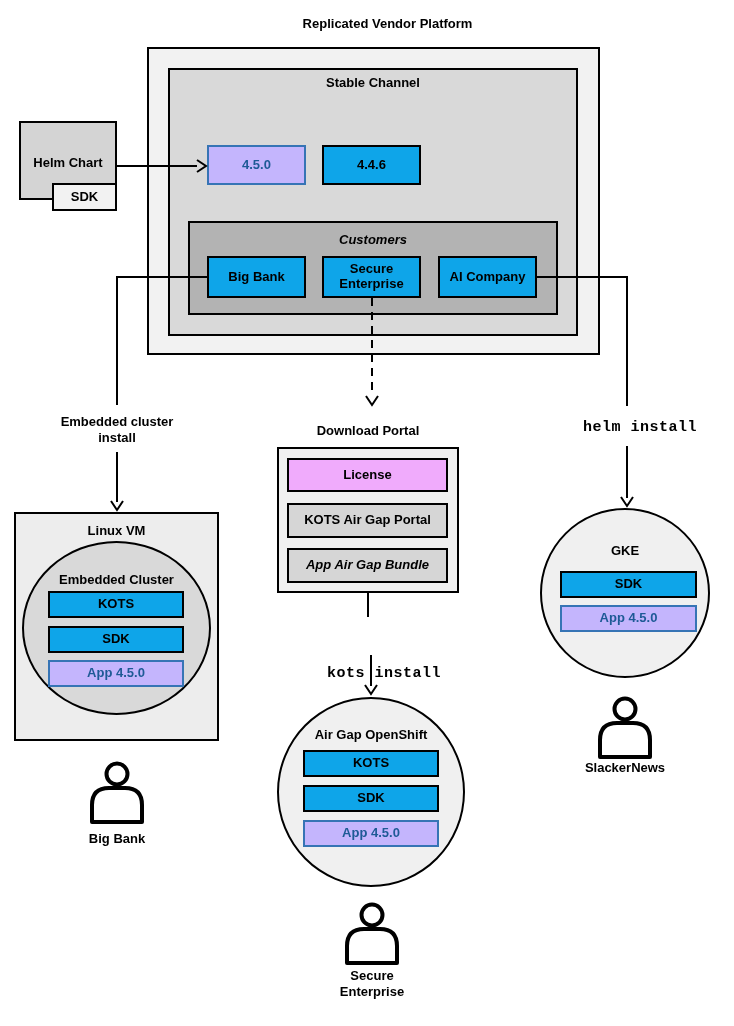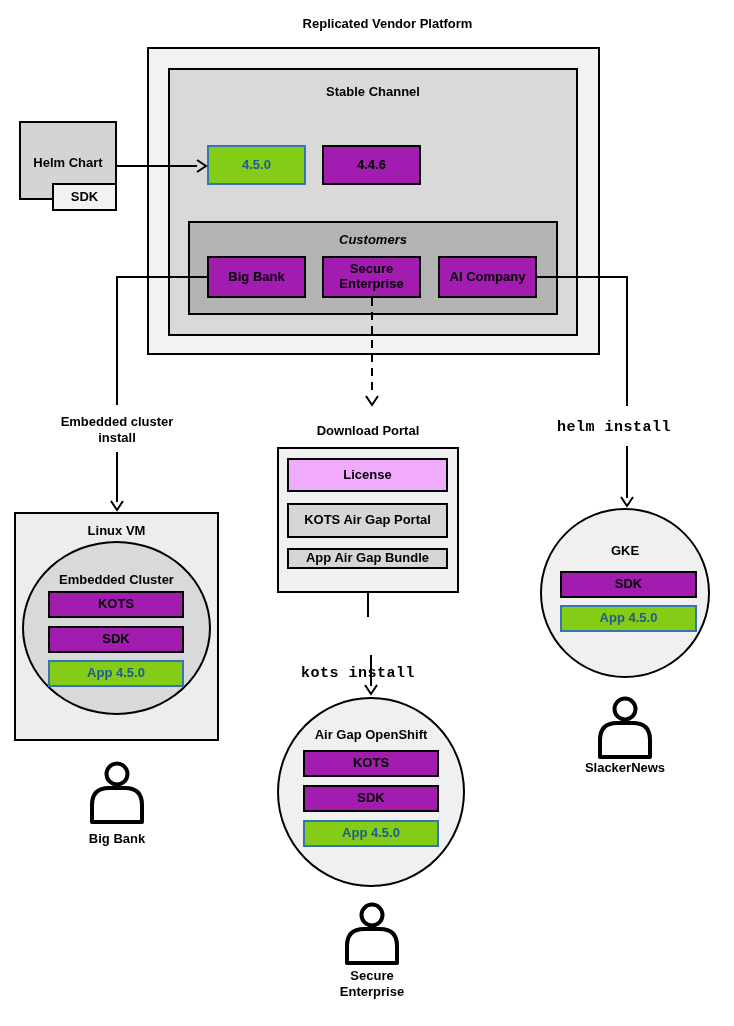--- a/index.html
+++ b/index.html
@@ -7,31 +7,31 @@
     position:relative; width:734px; height:1026px; background:#ffffff;
     font-family:"Liberation Sans", sans-serif; overflow:hidden; color:#000;
   }
   .abs { position:absolute; box-sizing:border-box; }
   .box { border:2px solid #000; }
   .box-label {
     position:absolute; left:0; right:0; text-align:center;
     font-weight:bold; font-size:13px; line-height:1.2; color:#000;
   }
   .node {
-    position:absolute; box-sizing:border-box; background:#a21caf; border:2px solid #000;
+    position:absolute; box-sizing:border-box; background:#0ea5e9; border:2px solid #000;
     display:flex; align-items:center; justify-content:center; text-align:center;
     font-weight:bold; font-size:13px; line-height:1.15; padding:1px 2px;
   }
-  .node.blue { background:#84cc16; border-color:#3674b5; color:#1e5a96; }
+  .node.blue { background:#c4b5fd; border-color:#3674b5; color:#1e5a96; }
   .circle { border-radius:50%; }
   .float-label {
     position:absolute; text-align:center; font-weight:bold; font-size:13px; line-height:1.25;
   }
   .mono-label {
-    position:absolute; text-align:left; font-weight:bold; font-size:15px;
+    position:absolute; text-align:right; font-weight:bold; font-size:15px;
     font-family:"Liberation Mono", monospace; letter-spacing:0.5px; white-space:nowrap;
   }
   .title {
     position:absolute; text-align:center; font-weight:bold; font-size:13px;
   }
   svg.overlay { position:absolute; left:0; top:0; z-index:5; pointer-events:none; }
   .fill-outer   { background:#f2f2f2; }
   .fill-channel { background:#d9d9d9; }
   .fill-section { background:#b3b3b3; }
   .fill-helm    { background:#d4d4d4; }
@@ -44,21 +44,21 @@
 </head>
 <body>
 
 <div class="canvas">
 
   <div class="title" style="left:161px; top:16px; width:453px;">Replicated Vendor Platform</div>
 
   <div class="abs box fill-outer" style="left:147px; top:47px; width:453px; height:308px;"></div>
 
   <div class="abs box fill-channel" style="left:168px; top:68px; width:410px; height:268px;">
-    <div class="box-label" style="top:14px;">Stable Channel</div>
+    <div class="box-label" style="top:5px;">Stable Channel</div>
   </div>
 
   <div class="node blue" style="left:207px; top:145px; width:99px; height:40px;">4.5.0</div>
   <div class="node" style="left:322px; top:145px; width:99px; height:40px;">4.4.6</div>
 
   <div class="abs box fill-section" style="left:188px; top:221px; width:370px; height:94px;">
     <div class="box-label" style="top:9px;font-style:italic;">Customers</div>
   </div>
   <div class="node" style="left:207px; top:256px; width:99px; height:42px;">Big Bank</div>
   <div class="node" style="left:322px; top:256px; width:99px; height:42px;">Secure Enterprise</div>
@@ -79,21 +79,21 @@
   </div>
   <div class="node" style="left:48px; top:591px; width:136px; height:27px;">KOTS</div>
   <div class="node" style="left:48px; top:626px; width:136px; height:27px;">SDK</div>
   <div class="node blue" style="left:48px; top:660px; width:136px; height:27px;">App 4.5.0</div>
   <div class="float-label" style="left:57px; top:831px; width:120px;">Big Bank</div>
 
   <div class="float-label" style="left:298px; top:423px; width:140px;">Download Portal</div>
   <div class="abs box fill-panel" style="left:277px; top:447px; width:182px; height:146px;"></div>
   <div class="node fill-item" style="left:287px; top:458px; width:161px; height:34px; background:#f0abfc;">License</div>
   <div class="node fill-item" style="left:287px; top:503px; width:161px; height:35px; background:#d6d6d6;">KOTS Air Gap Portal</div>
-  <div class="node fill-item" style="left:287px; top:548px; width:161px; height:21px; background:#d6d6d6;">App Air Gap Bundle</div>
+  <div class="node fill-item" style="left:287px; top:548px; width:161px; height:35px; background:#d6d6d6;font-style:italic;">App Air Gap Bundle</div>
   <div class="mono-label" style="left:301px; top:629px; width:140px;margin-top:36px;">kots install</div>
 
   <div class="abs box circle fill-env" style="left:277px; top:697px; width:188px; height:190px;">
     <div class="box-label" style="top:28px;">Air Gap OpenShift</div>
   </div>
   <div class="node" style="left:303px; top:750px; width:136px; height:27px;">KOTS</div>
   <div class="node" style="left:303px; top:785px; width:136px; height:27px;">SDK</div>
   <div class="node blue" style="left:303px; top:820px; width:136px; height:27px;">App 4.5.0</div>
   <div class="float-label" style="left:322px; top:968px; width:100px;">Secure Enterprise</div>
 

